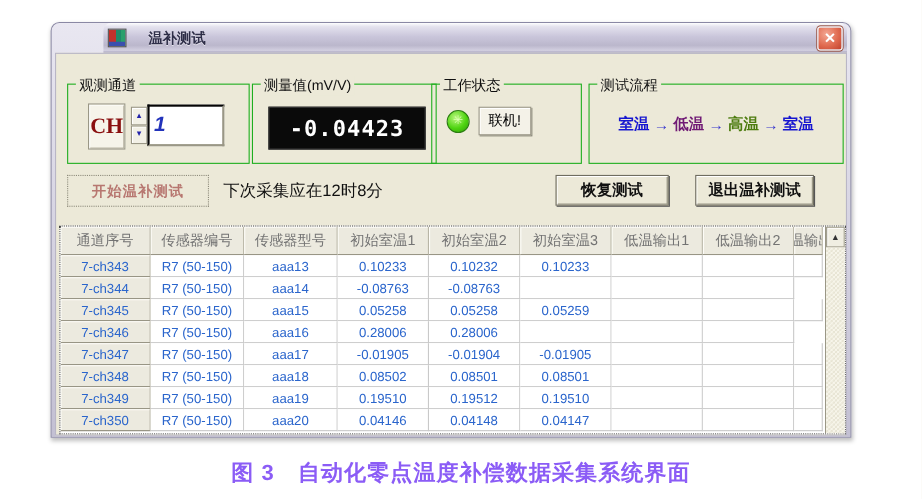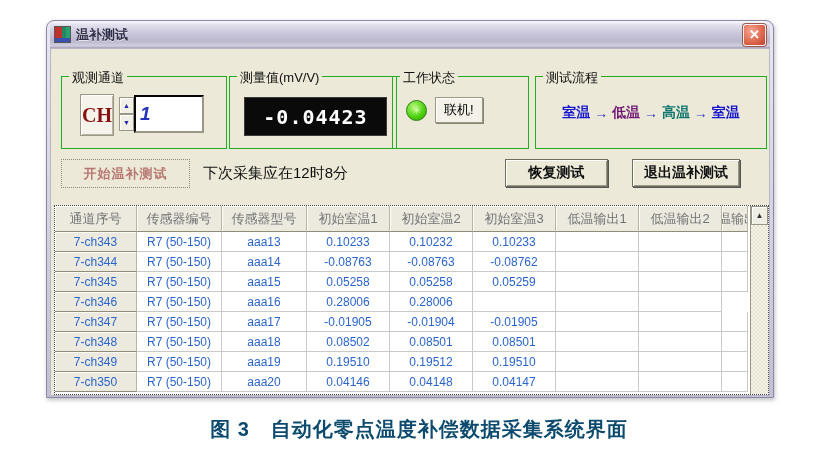--- a/index.html
+++ b/index.html
@@ -9,23 +9,24 @@
   }
   
   .window{
     position:absolute;left:46px;top:20px;width:728px;height:378px;
     border:1px solid #8a88a4;border-radius:8px 8px 0 0;
     background:linear-gradient(180deg,#e9e7f1,#c3c0d3);
     padding:0 3px 3px 3px;box-sizing:border-box;
     box-shadow:1px 2px 4px rgba(0,0,0,.25);
   }
   .titlebar{
-    height:27px;display:flex;align-items:center;gap:5px;padding:0 4px;
+    height:27px;display:flex;align-items:center;gap:20px;padding:0 4px;
     border-radius:7px 7px 0 0;
     background:linear-gradient(180deg,#fdfdfe 0%,#e4e2ee 12%,#cac6db 45%,#bbb7cc 75%,#d2cfe0 92%,#a5a1ba 100%);
+    margin-left:44px;
   }
   .app-icon{
     width:15px;height:15px;border:1px solid #555;flex:0 0 auto;
     background:
       linear-gradient(90deg,#c2312b 0 45%,#1f8a68 45% 75%,#2aa06c 75% 100%);
     box-shadow:inset 0 -4px 0 #3a4fae;
   }
   .title{font-size:13px;font-weight:bold;color:#2e2e48;flex:1 1 auto;
     text-shadow:0 1px 0 rgba(255,255,255,.6);}
   .close-btn{
@@ -158,21 +159,21 @@
   .scroll-track{
     flex:1;cursor:pointer;
     background-image:
       linear-gradient(45deg,#e6e3d2 25%,transparent 25%,transparent 75%,#e6e3d2 75%),
       linear-gradient(45deg,#e6e3d2 25%,transparent 25%,transparent 75%,#e6e3d2 75%);
     background-color:#f7f5ea;background-size:4px 4px;background-position:0 0,2px 2px;
   }
   
   .caption{
     position:absolute;left:0;top:416px;width:838px;text-align:center;
-    font-size:20px;font-weight:bold;color:#0c4a6e;letter-spacing:1px;
+    font-size:20px;font-weight:bold;color:#8b5cf6;letter-spacing:1px;
   }
 </style>
 </head>
 <body>
 
 <div class="window">
   <div class="titlebar">
     <span class="app-icon"></span>
     <span class="title">温补测试</span>
     <span class="close-btn">
@@ -200,21 +201,21 @@
     </div>
 
     <div class="group g3">
       <span class="group-label">工作状态</span>
       <div class="led">✳</div>
       <div class="online-btn">联机!</div>
     </div>
 
     <div class="group g4">
       <span class="group-label">测试流程</span>
-      <div class="flow"><span style="color: rgb(21, 21, 208);">室温</span><span class="arrow"> → </span><span style="color: #701a75; text-align: right;">低温</span><span class="arrow"> → </span><span style="color: #0f766e;">高温</span><span class="arrow"> → </span><span style="color: rgb(21, 21, 208);">室温</span></div>
+      <div class="flow"><span style="color: rgb(21, 21, 208);">室温</span><span class="arrow"> → </span><span style="color: #701a75; text-align: right;">低温</span><span class="arrow"> → </span><span style="color: #4d7c0f;">高温</span><span class="arrow"> → </span><span style="color: rgb(21, 21, 208);">室温</span></div>
     </div>
 
     <div class="start-btn">开始温补测试</div>
     <div class="next-info">下次采集应在12时8分</div>
     <div class="btn3d exit-btn">退出温补测试</div>
     <div class="btn3d resume-btn">恢复测试</div>
 
     <div class="grid">
       <div class="grid-cols">
         <div class="grid-header">
@@ -239,21 +240,20 @@
               <div class="td"></div>
               <div class="td"></div>
               <div class="td"></div>
             </div>
             <div class="tr">
               <div class="td rowhead">7-ch344</div>
               <div class="td">R7 (50-150)</div>
               <div class="td">aaa14</div>
               <div class="td">-0.08763</div>
               <div class="td">-0.08763</div>
-              <div class="td">-0.08762</div>
               <div class="td"></div>
               <div class="td"></div>
               <div class="td"></div>
             </div>
             <div class="tr">
               <div class="td rowhead">7-ch345</div>
               <div class="td">R7 (50-150)</div>
               <div class="td">aaa15</div>
               <div class="td">0.05258</div>
               <div class="td">0.05258</div>

